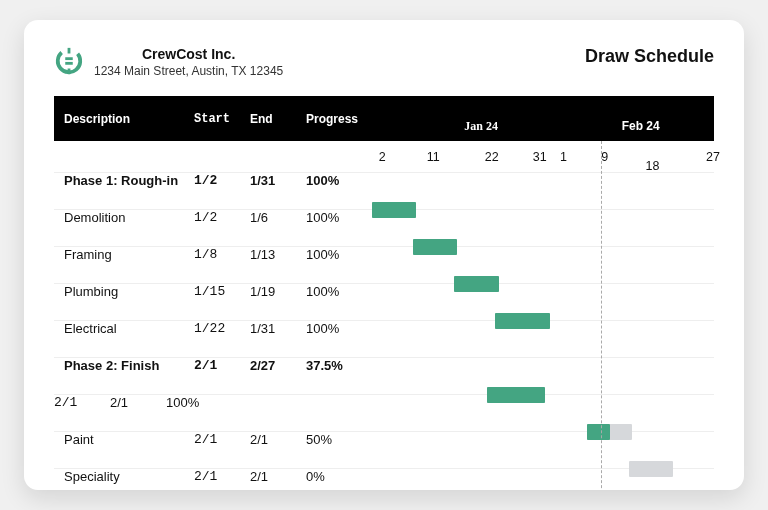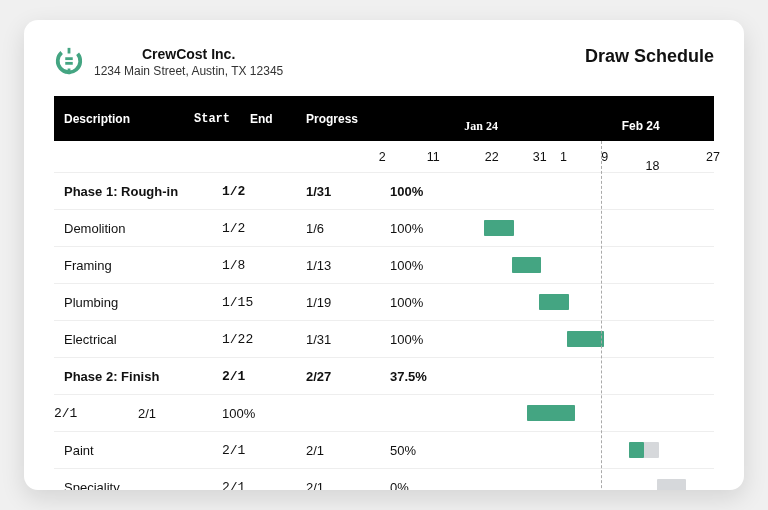--- a/index.html
+++ b/index.html
@@ -91,26 +91,25 @@
     color: #111;
     border-bottom: 1px solid #eee;
   }
   .date-cell {
     position: absolute;
     font-size: 12.5px;
     color: #111;
   }
   .data-row {
     display: flex;
-    align-items: center;
+    align-items: flex-start;
     height: 37px;
     font-size: 13px;
     color: #111;
     border-bottom: 1px solid #eee;
-    gap: 28px;
   }
   .data-row.phase .col-desc,
   .data-row.phase .col-start,
   .data-row.phase .col-end,
   .data-row.phase .col-prog {
     font-weight: 700;
   }
   .gantt-area {
     position: relative;
     height: 100%;

